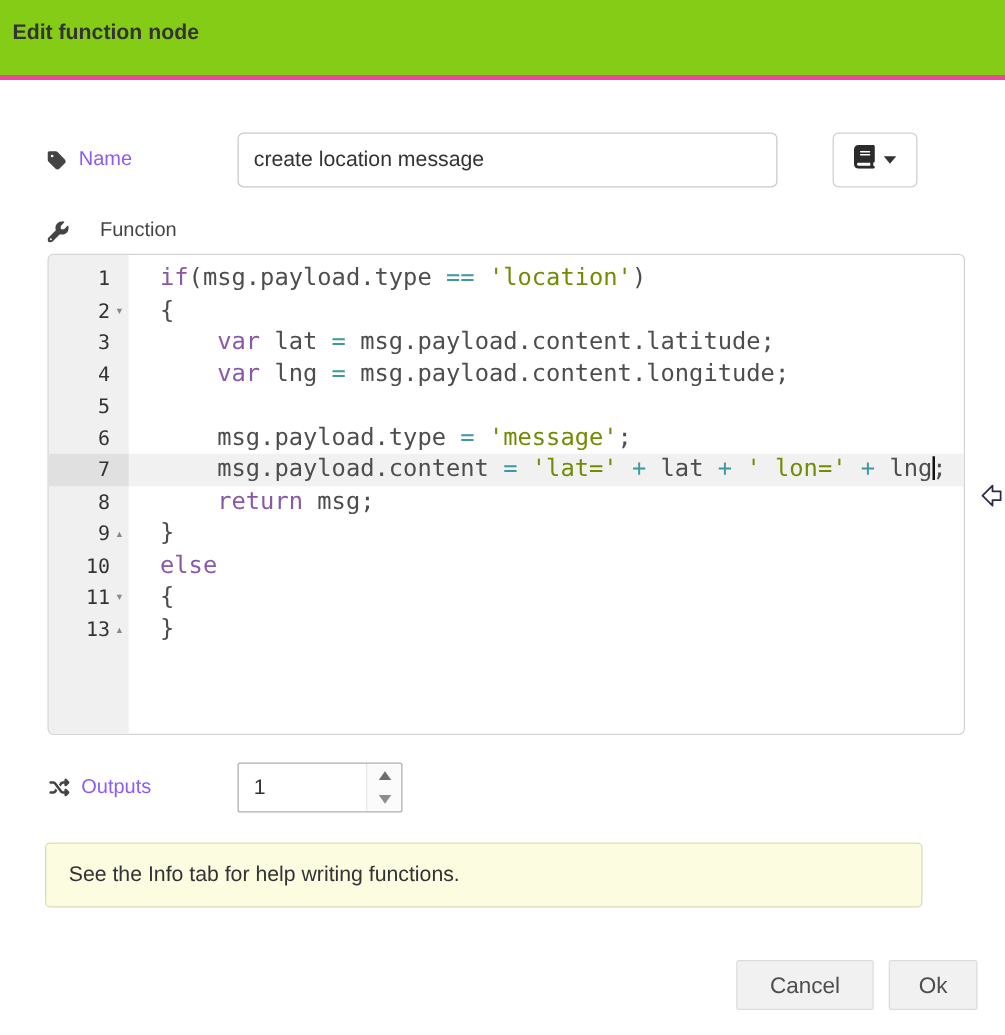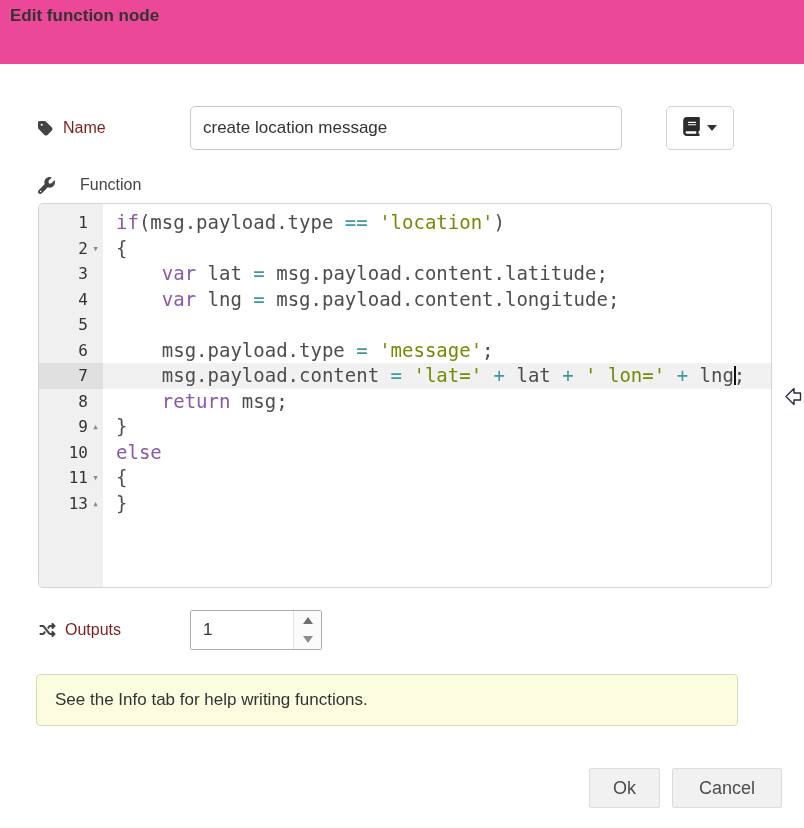--- a/index.html
+++ b/index.html
@@ -9,23 +9,23 @@
     background:#ffffff;
     font-family:"Liberation Sans", sans-serif;
     position:relative;
     overflow:hidden;
     color:#333;
   }
 
   
   .dialog-header {
     height:64px;
-    background:#ec4899;
+    background:#84cc16;
     border-bottom:4px solid #ec4899;
-    padding:6px 10px;
+    padding:16px 10px;
   }
   .dialog-title {
     margin:0;
     font-size:17px;
     font-weight:bold;
     color:#333;
   }
 
   
   .body-pad { padding-left:38px; }
@@ -34,21 +34,21 @@
     margin-top:42px;
     display:flex;
     align-items:center;
     height:44px;
   }
   .field-label {
     display:flex;
     align-items:center;
     gap:8px;
     font-size:16px;
-    color:#7f1d1d;
+    color:#8b5cf6;
   }
   .name-row .field-label { width:152px; }
 
   .label-icon svg { display:block; }
 
   .name-input {
     width:432px;
     height:44px;
     border:1px solid #c9c9c9;
     border-radius:5px;
@@ -134,21 +134,21 @@
   .fold-widget {
     width:15px;
     text-align:center;
     font-size:11px;
     color:#888;
     line-height:25.5px;
   }
   .code-cell {
     flex:1;
     white-space:pre;
-    padding-left:13px;
+    padding-left:25px;
   }
   .code-line.active .gutter-cell { background:#e0e0e0; }
   .code-line.active .code-cell  { background:#f1f1f1; }
 
   .tok-k { color:var(--tok-keyword,#8959a8); }
   .tok-o { color:var(--tok-operator,#3e999f); }
   .tok-s { color:var(--tok-string,#718c00); }
   .tok-c { color:var(--tok-constant,#f5871f); }
   .tok-t { color:var(--tok-text,#4d4d4c); }
   .text-caret {
@@ -398,21 +398,21 @@
       <div class="spin-down"></div>
     </div>
   </div>
 </div>
 
 <div class="info-tip">
   <span>See the Info tab for help writing functions.</span>
 </div>
 
 <div class="dialog-footer">
+  <button class="footer-button cancel-button">Cancel</button>
   <button class="footer-button ok-button">Ok</button>
-  <button class="footer-button cancel-button">Cancel</button>
 </div>
 
 <span class="mouse-cursor">
   <svg width="18" height="22" viewBox="0 0 18 22">
     <path d="M2 10.5 L10 2.5 L10 7 L16.5 7 L16.5 14 L10 14 L10 18.5 Z" fill="#ffffff" stroke="#2b2b45" stroke-width="1.4" stroke-linejoin="round"></path>
   </svg>
 </span>
 
 </body></html>

